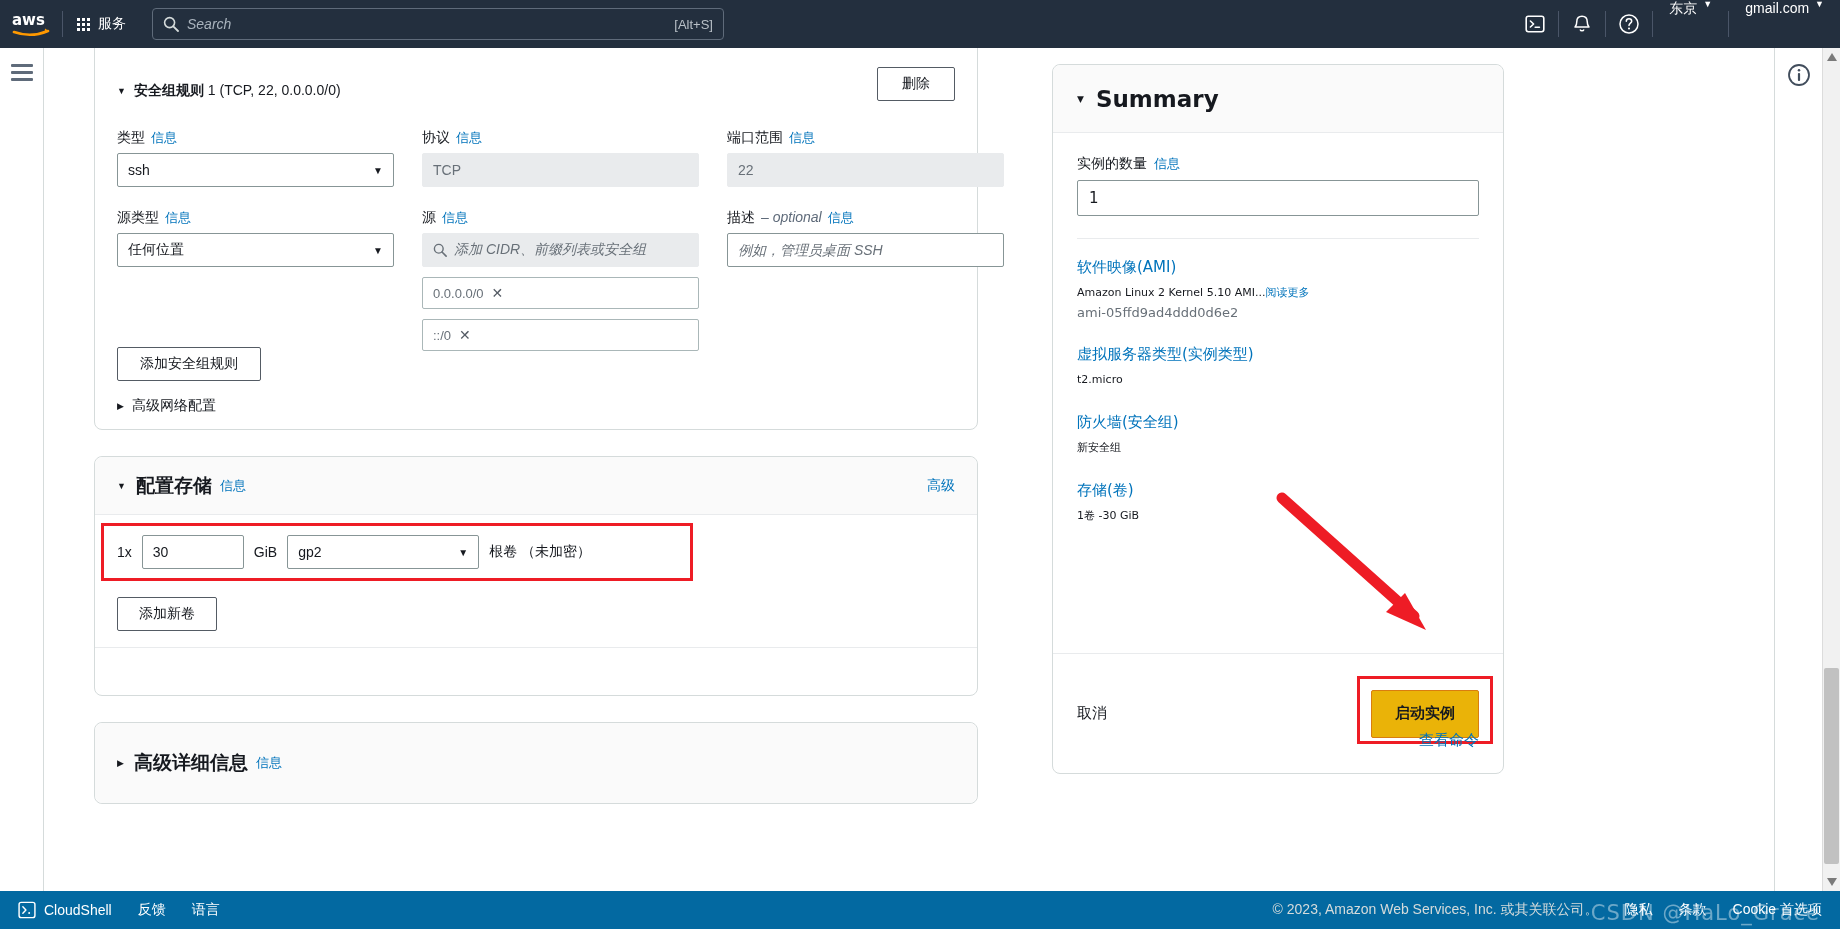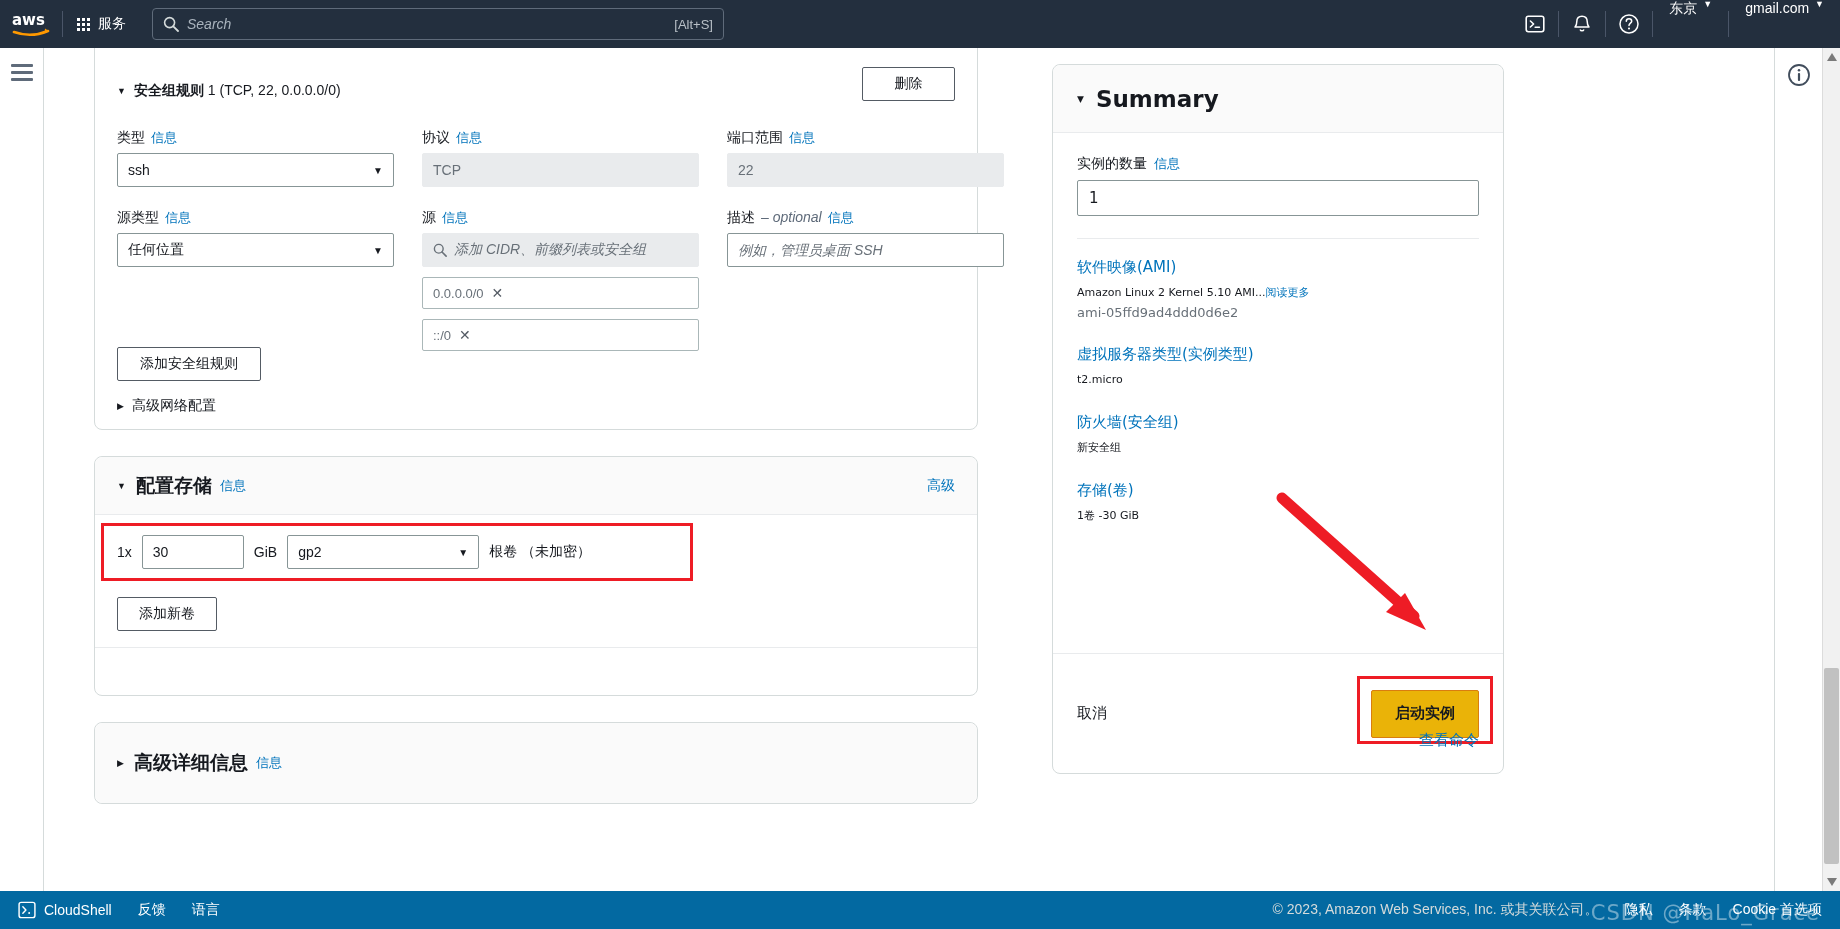--- a/index.html
+++ b/index.html
@@ -115,21 +115,21 @@
   .tri-right { font-size: 9px; color: #16191f; cursor: pointer; }
   .sg-title { font-size: 14px; color: #16191f; }
   .sg-title b { font-weight: 700; }
   .btn-outline {
     border: 1px solid #545b64; background: #fff; color: #16191f;
     font-size: 14px; border-radius: 2px; cursor: pointer;
     font-family: "Liberation Sans", sans-serif;
   }
   .delete-btn {
     position: absolute; right: 22px; top: 30px;
-    width: 93px; height: 34px;
+    width: 78px; height: 34px;
   }
 
   .field-label {
     font-size: 14px; color: #16191f; margin-bottom: 6px;
     display: flex; align-items: baseline; gap: 6px;
   }
   .info-link { color: #0073bb; font-size: 13px; cursor: pointer; }
   .opt-ital { font-style: italic; color: #5f6b7a; }
 
   .fld { position: absolute; }

